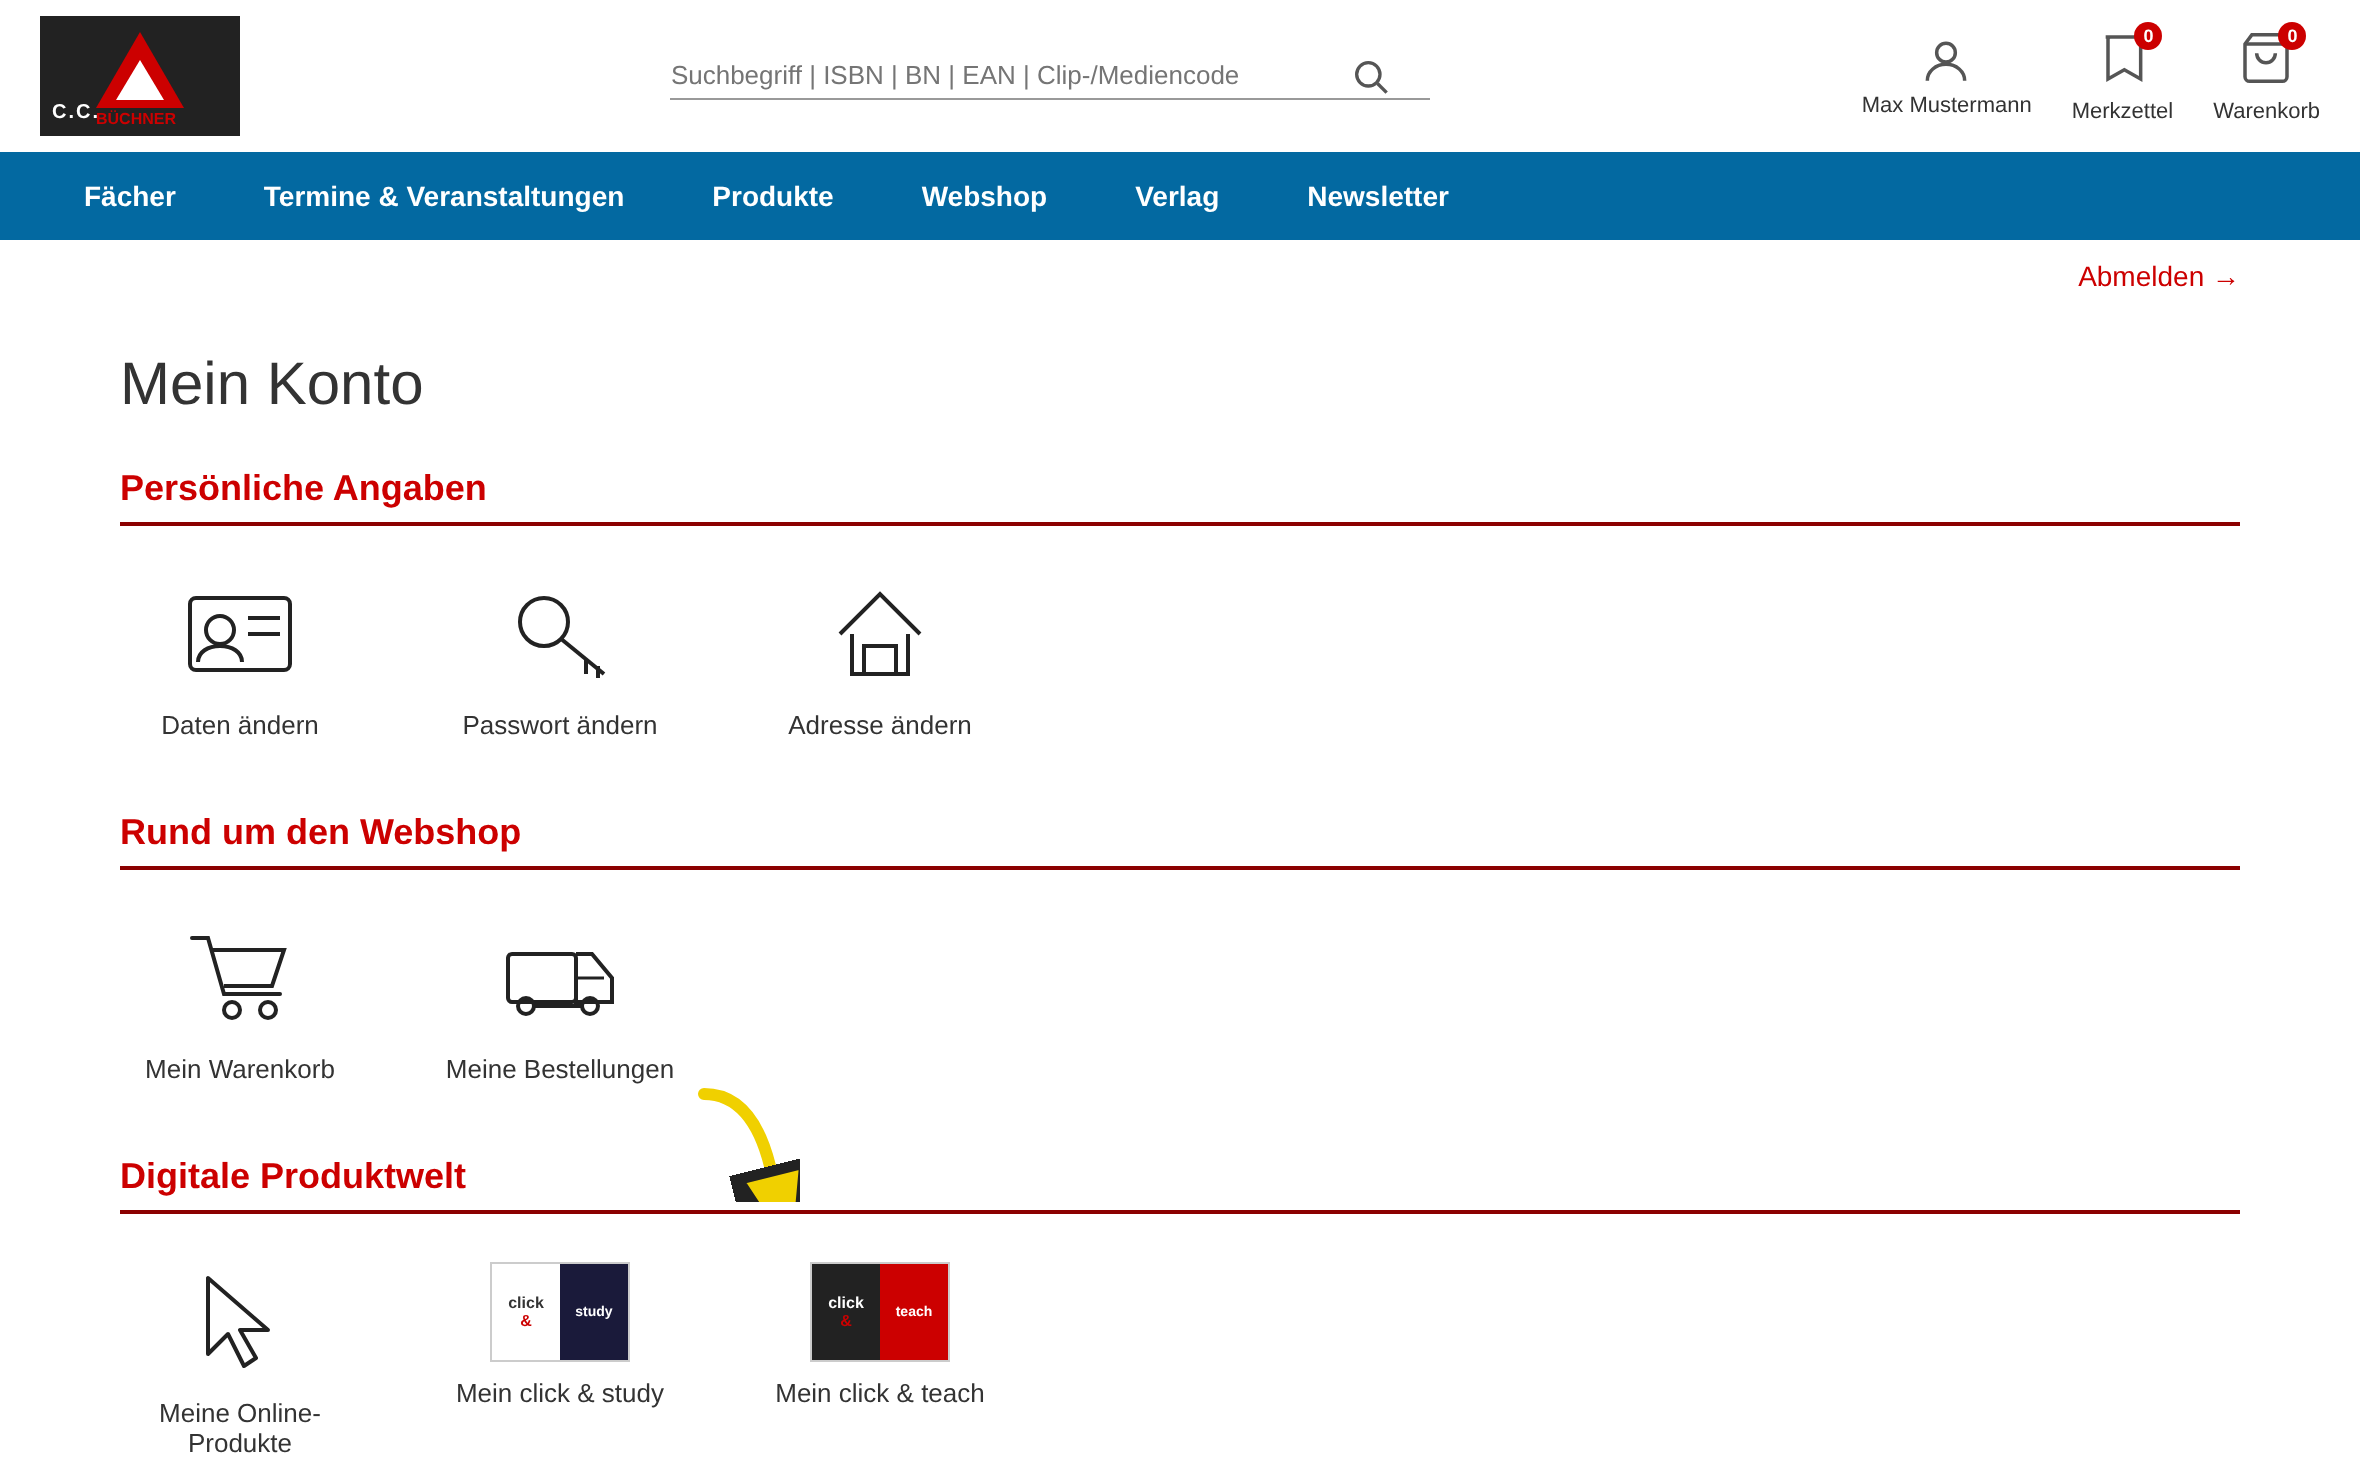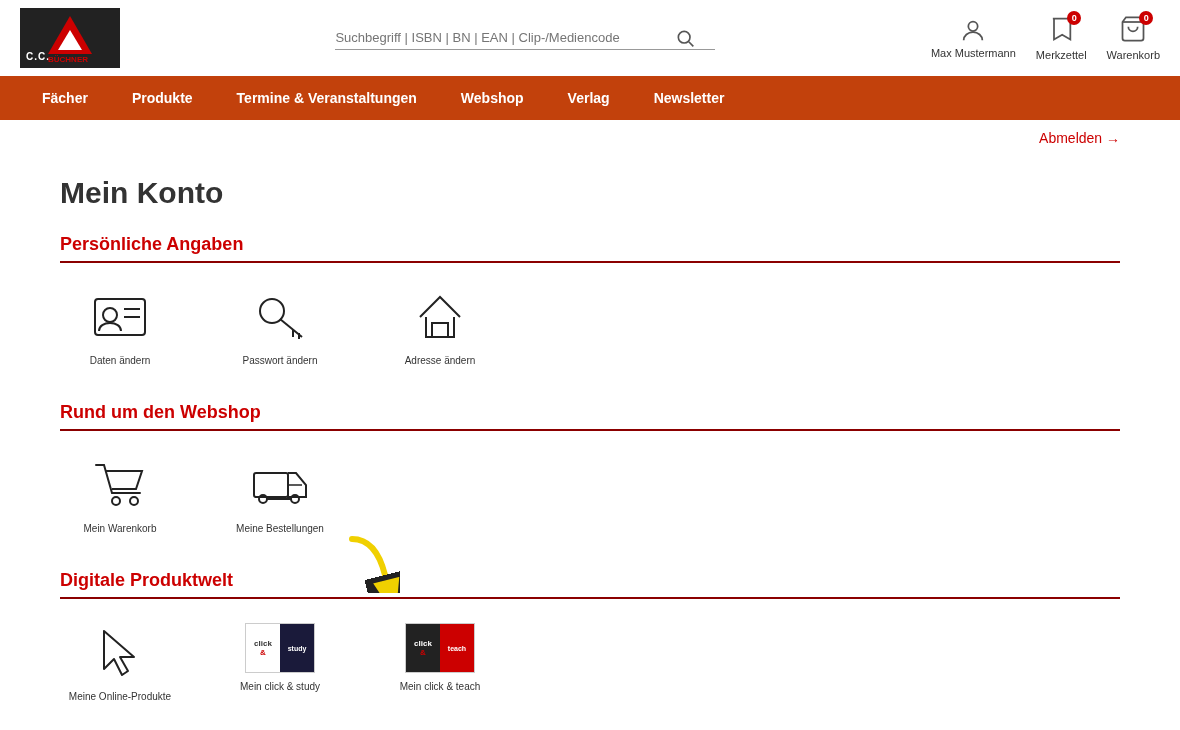--- a/index.html
+++ b/index.html
@@ -122,21 +122,21 @@
       width: 14px;
       height: 14px;
       display: flex;
       align-items: center;
       justify-content: center;
       font-weight: bold;
     }
 
     
     .nav-bar {
-      background: #c2410c;
+      background: #0369a1;
       display: flex;
       align-items: center;
       padding: 0 20px;
       height: 44px;
     }
     .nav-item {
       color: #fff;
       font-size: 14px;
       font-weight: bold;
       padding: 0 22px;
@@ -162,21 +162,21 @@
       color: #cc0000;
       font-size: 14px;
       cursor: pointer;
       display: flex;
       align-items: center;
       gap: 4px;
     }
 
     .page-title {
       font-size: 30px;
-      font-weight: bold;
+      font-weight: normal;
       color: #333;
       margin-bottom: 24px;
       margin-top: 10px;
     }
 
     .section-title {
       font-size: 18px;
       color: #cc0000;
       margin-bottom: 6px;
     }
@@ -204,21 +204,21 @@
 
     .icon-item svg {
       width: 60px;
       height: 60px;
       stroke: #222;
       fill: none;
       stroke-width: 1.8;
     }
 
     .icon-item-label {
-      font-size: 10px;
+      font-size: 13px;
       color: #333;
       margin-top: 8px;
       text-align: center;
     }
 
     .section-block {
       margin-bottom: 10px;
     }
   </style>
 </head>
@@ -274,22 +274,22 @@
         </svg>
         <span class="badge">0</span>
       </div>
       <span class="user-icon-label">Warenkorb</span>
     </div>
   </div>
 </div>
 
 <nav class="nav-bar">
   <div class="nav-item">Fächer</div>
+  <div class="nav-item">Termine &amp; Veranstaltungen</div>
   <div class="nav-item">Produkte</div>
-  <div class="nav-item">Termine &amp; Veranstaltungen</div>
   <div class="nav-item">Webshop</div>
   <div class="nav-item">Verlag</div>
   <div class="nav-item">Newsletter</div>
 </nav>
 
 <div class="logout-row">
   <span class="logout-link">Abmelden →</span>
 </div>
 
 <div class="main-content">

